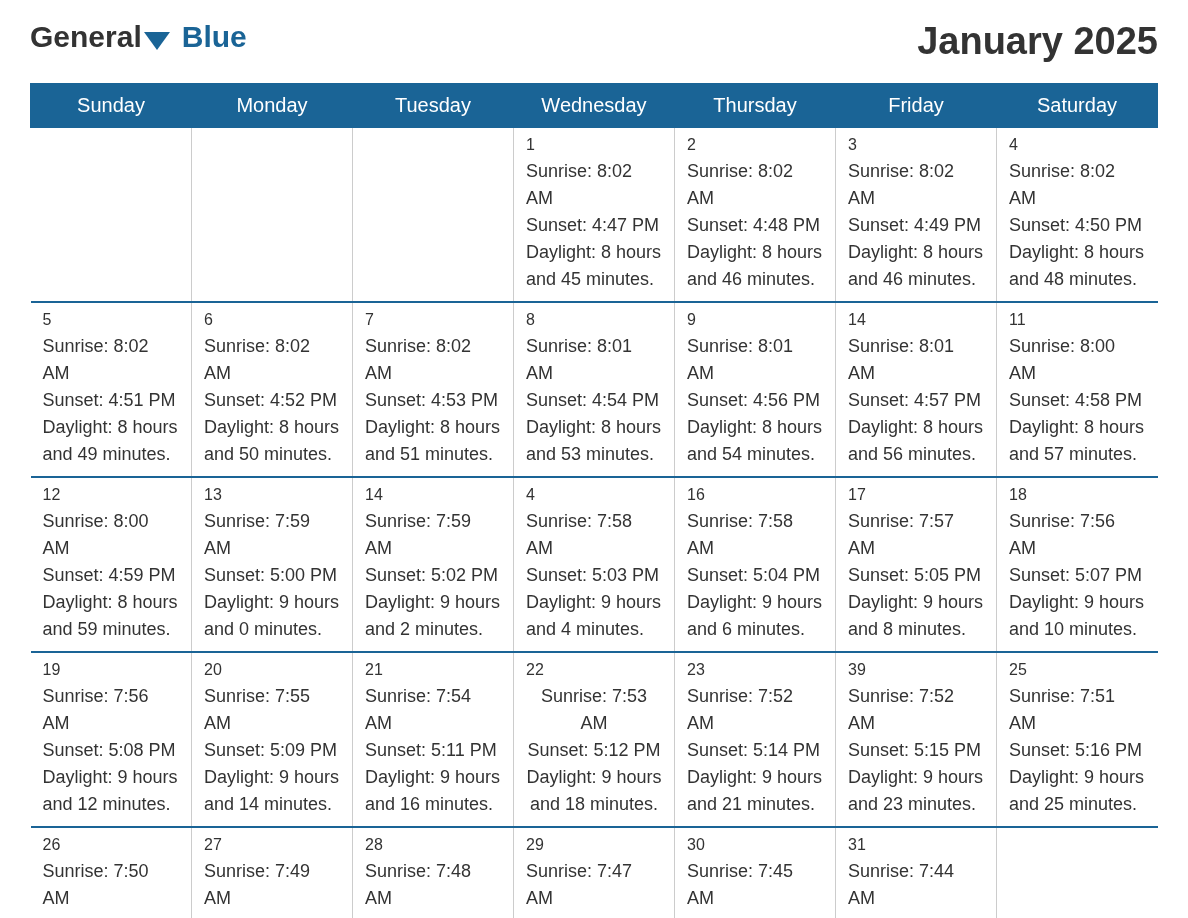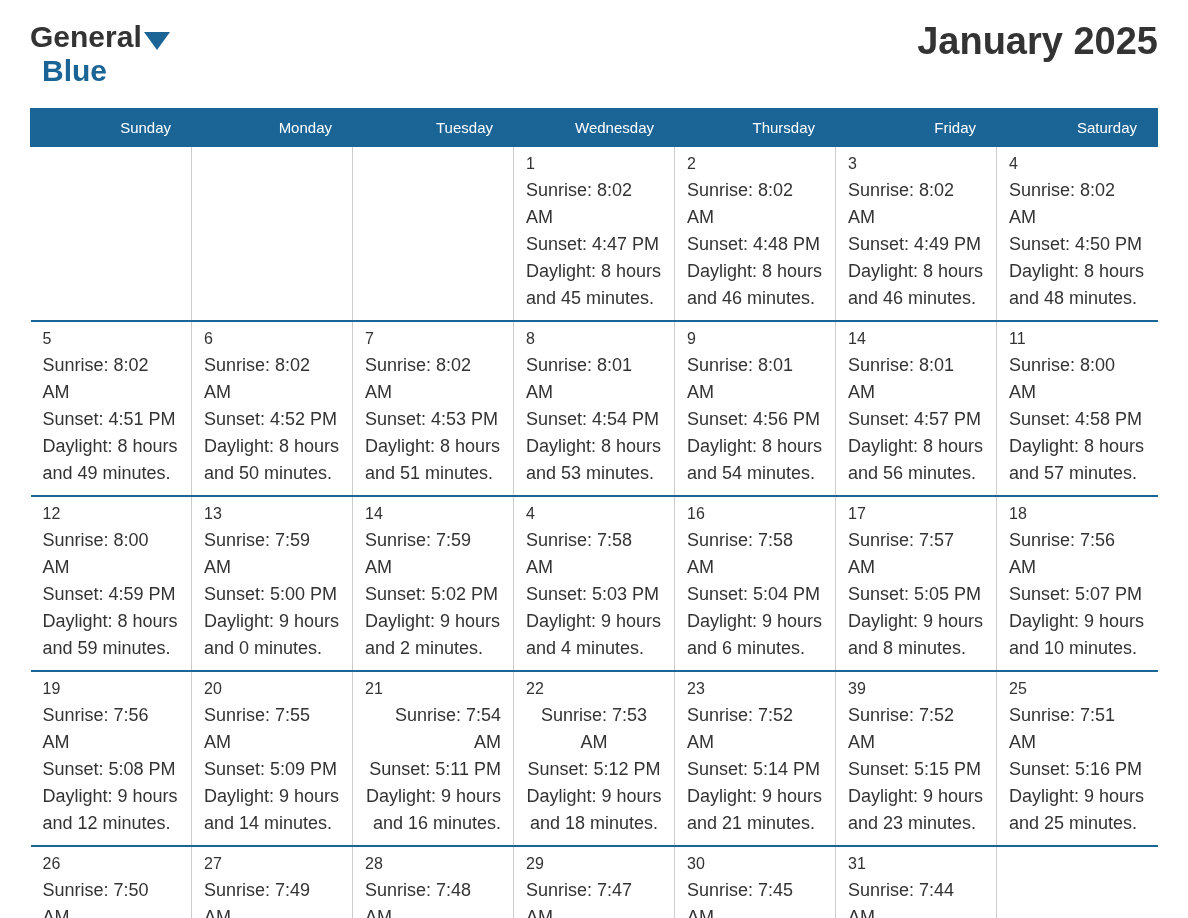--- a/index.html
+++ b/index.html
@@ -11,21 +11,20 @@
       padding: 20px 30px;
     }
     .header {
       display: flex;
       justify-content: space-between;
       align-items: flex-start;
       margin-bottom: 20px;
     }
     .logo-wrapper {
       display: flex;
-      flex-direction: column;
     }
     .logo-row1 {
       display: flex;
       align-items: center;
     }
     .title-section {
       text-align: right;
     }
     .calendar-title {
       font-size: 38px;
@@ -39,24 +38,24 @@
     }
     table {
       width: 100%;
       border-collapse: collapse;
     }
     thead tr {
       background-color: #1a6496;
     }
     thead th {
       color: #fff;
-      font-size: 15px;
+      font-size: 20px;
       font-weight: normal;
       padding: 10px 20px;
-      text-align: right;
+      text-align: center;
       border: 1px solid #1a6496;
     }
     tbody tr {
       border-bottom: 2px solid #1a6496;
     }
     tbody td {
       padding: 8px 12px;
       vertical-align: top;
       font-size: 13px;
       color: #333;
@@ -255,21 +254,21 @@
         </td>
         <td>
           <span class="day-num">20</span>
           <div class="day-info" style="white-space: pre-line;">Sunrise: 7:55 AM
 Sunset: 5:09 PM
 Daylight: 9 hours
 and 14 minutes.</div>
         </td>
         <td>
           <span class="day-num">21</span>
-          <div class="day-info" style="white-space: pre-line; text-align: right;">Sunrise: 7:54 AM
+          <div class="day-info" style="white-space: pre-line;">Sunrise: 7:54 AM
 Sunset: 5:11 PM
 Daylight: 9 hours
 and 16 minutes.</div>
         </td>
         <td>
           <span class="day-num">22</span>
           <div class="day-info" style="white-space: pre-line; text-align: center;">Sunrise: 7:53 AM
 Sunset: 5:12 PM
 Daylight: 9 hours
 and 18 minutes.</div>

